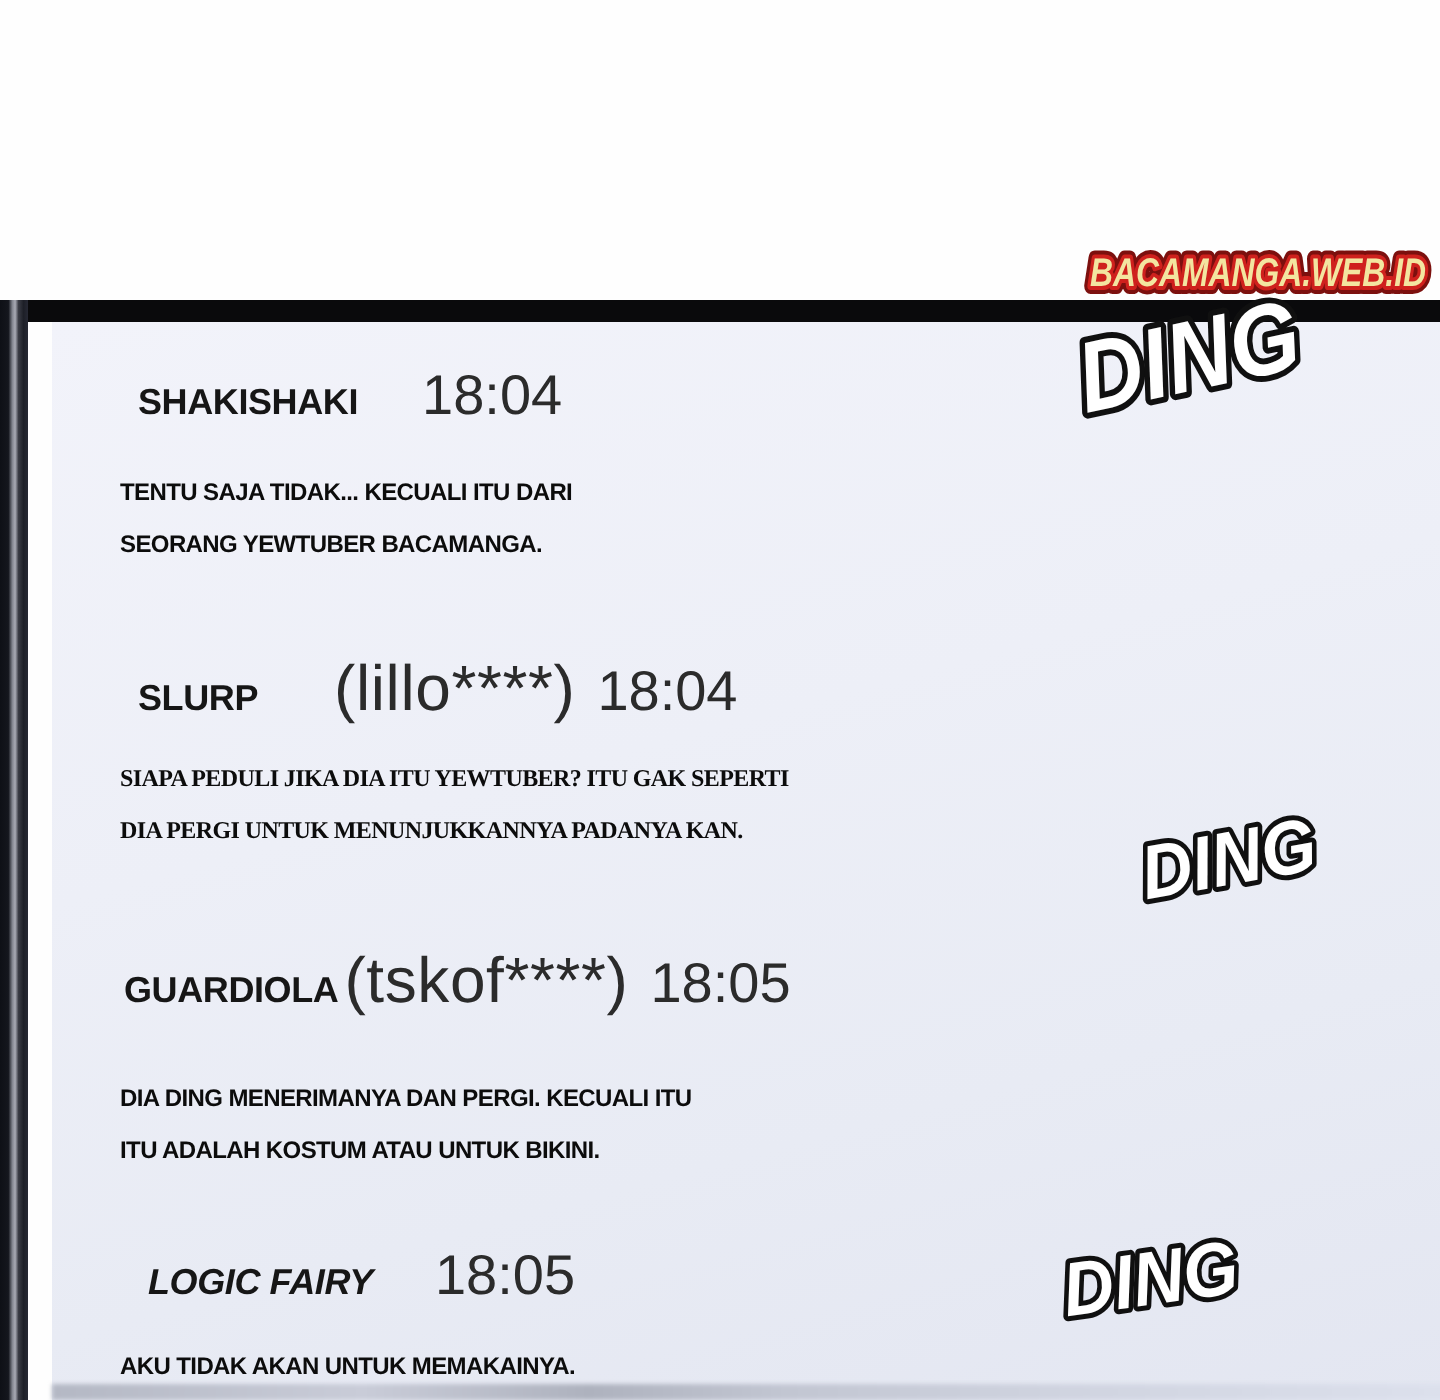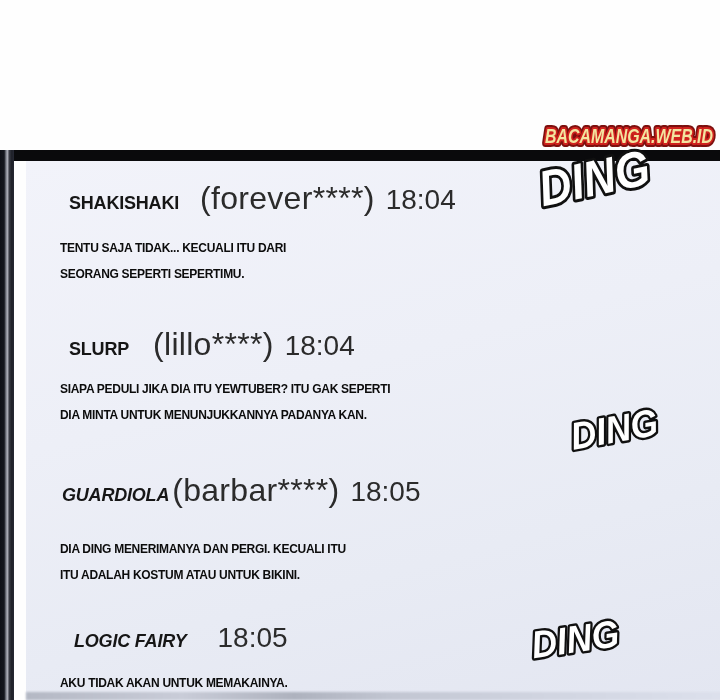--- a/index.html
+++ b/index.html
@@ -48,25 +48,25 @@
   .msg-line {
     font-weight:bold; font-size:12px; line-height:26px; color:#0c0c0c;
     letter-spacing:-0.3px; white-space:nowrap;
   }
 
   .m1 { top:18px;  }
   .m2 { top:164px; }
   .m3 { top:310px; }
   .m4 { top:458px; }
   .m1 .username { margin-left:9px; margin-right:21px; }
-  .m2 .username { margin-left:9px; margin-right:24px; }
-  .m3 .username { margin-left:2px; margin-right:3px;font-style:italic;  }
+  .m2 .username { margin-left:9px; margin-right:38px; }
+  .m3 .username { margin-left:2px; margin-right:3px;  }
   .m4 .username { margin-left:14px; margin-right:20px;font-style:italic; }
   .m1 .msg-body { margin-top:13px; }
-  .m2 .msg-body { margin-top:8px;  }
+  .m2 .msg-body { margin-top:8px;font-family:Liberation Serif, serif;  }
   .m3 .msg-body { margin-top:22px; }
   .m4 .msg-body { margin-top:10px; }
 
   
   .watermark { position:absolute; left:540px; top:118px; width:178px; height:33px; }
   .sfx { position:absolute; overflow:visible; }
   .sfx1 { left:533px; top:141px; width:125px; height:72px; transform:rotate(-12deg); }
   .sfx2 { left:566px; top:399px; width:100px; height:58px; transform:rotate(-10deg); }
   .sfx3 { left:527px; top:609px; width:100px; height:58px; transform:rotate(-8deg); }
   .sfx text, .watermark text {
@@ -81,45 +81,44 @@
 
   <div class="panel-topbar"></div>
   <div class="panel-left"></div>
   <div class="panel-right"></div>
 
   <div class="chat-area">
 
     <div class="msg m1">
       <div class="msg-header">
         <span class="username">SHAKISHAKI</span>
-        <span class="handle">(forever****)</span>
         <span class="time">18:04</span>
       </div>
       <div class="msg-body">
         <div class="msg-line">TENTU SAJA TIDAK... KECUALI ITU DARI</div>
-        <div class="msg-line">SEORANG SEPERTI SEPERTIMU.</div>
+        <div class="msg-line">SEORANG YEWTUBER BACAMANGA.</div>
       </div>
     </div>
 
     <div class="msg m2">
       <div class="msg-header">
         <span class="username">SLURP</span>
         <span class="handle">(lillo****)</span>
         <span class="time">18:04</span>
       </div>
       <div class="msg-body">
         <div class="msg-line">SIAPA PEDULI JIKA DIA ITU YEWTUBER? ITU GAK SEPERTI</div>
-        <div class="msg-line">DIA MINTA UNTUK MENUNJUKKANNYA PADANYA KAN.</div>
+        <div class="msg-line">DIA PERGI UNTUK MENUNJUKKANNYA PADANYA KAN.</div>
       </div>
     </div>
 
     <div class="msg m3">
       <div class="msg-header">
         <span class="username">GUARDIOLA</span>
-        <span class="handle">(barbar****)</span>
+        <span class="handle">(tskof****)</span>
         <span class="time">18:05</span>
       </div>
       <div class="msg-body">
         <div class="msg-line">DIA DING MENERIMANYA DAN PERGI. KECUALI ITU</div>
         <div class="msg-line">ITU ADALAH KOSTUM ATAU UNTUK BIKINI.</div>
       </div>
     </div>
 
     <div class="msg m4">
       <div class="msg-header">

